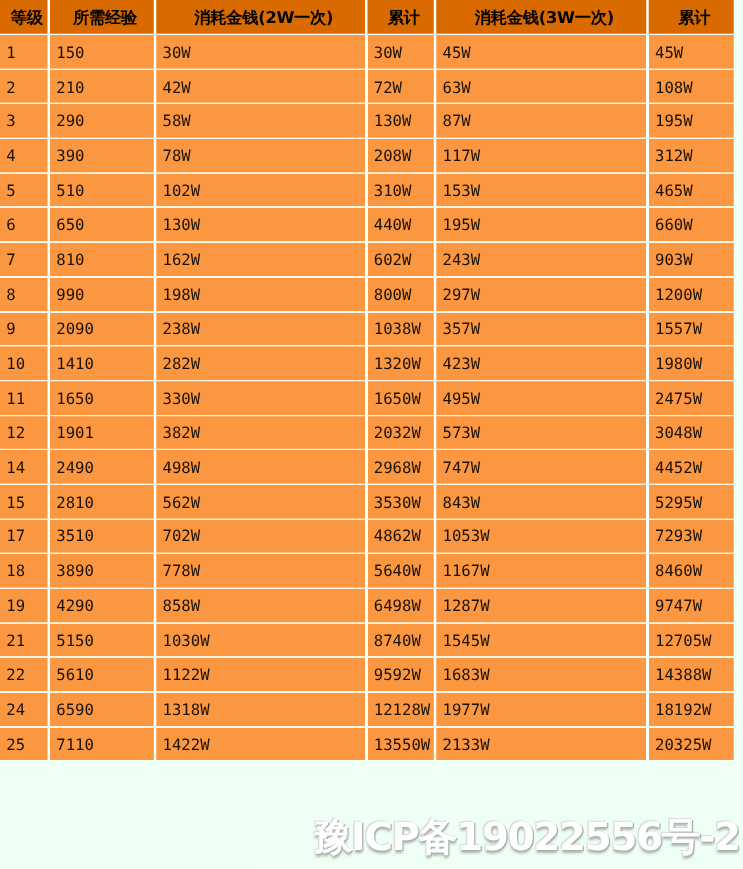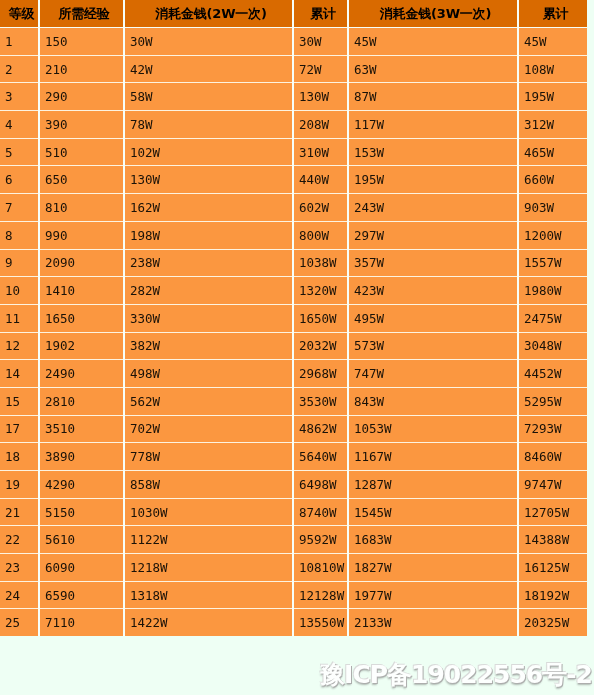--- a/index.html
+++ b/index.html
@@ -67,21 +67,21 @@
     left: 0;
     top: 0;
     width: 594px;
     height: 695px;
     pointer-events: none;
   }
   #watermark {
     position: absolute;
     right: 2px;
     bottom: 4px;
-    font-size: 25px;
+    font-size: 31px;
     font-weight: bold;
     font-family: "DejaVu Sans", sans-serif;
     color: #ffffff;
     opacity: 0.92;
     text-shadow:
        1px 1px 0 #a8a8a8,
       -1px -1px 0 #d8d8d8,
        0 2px 2px rgba(80,80,80,0.45);
     letter-spacing: -1px;
     white-space: nowrap;
@@ -194,21 +194,21 @@
         <tr>
           <td>11</td>
           <td>1650</td>
           <td>330W</td>
           <td>1650W</td>
           <td>495W</td>
           <td>2475W</td>
         </tr>
         <tr>
           <td>12</td>
-          <td>1902</td>
+          <td>1901</td>
           <td>382W</td>
           <td>2032W</td>
           <td>573W</td>
           <td>3048W</td>
         </tr>
         <tr>
           <td>14</td>
           <td>2490</td>
           <td>498W</td>
           <td>2968W</td>
@@ -257,28 +257,20 @@
         </tr>
         <tr>
           <td>22</td>
           <td>5610</td>
           <td>1122W</td>
           <td>9592W</td>
           <td>1683W</td>
           <td>14388W</td>
         </tr>
         <tr>
-          <td>23</td>
-          <td>6090</td>
-          <td>1218W</td>
-          <td>10810W</td>
-          <td>1827W</td>
-          <td>16125W</td>
-        </tr>
-        <tr>
           <td>24</td>
           <td>6590</td>
           <td>1318W</td>
           <td>12128W</td>
           <td>1977W</td>
           <td>18192W</td>
         </tr>
         <tr>
           <td>25</td>
           <td>7110</td>

